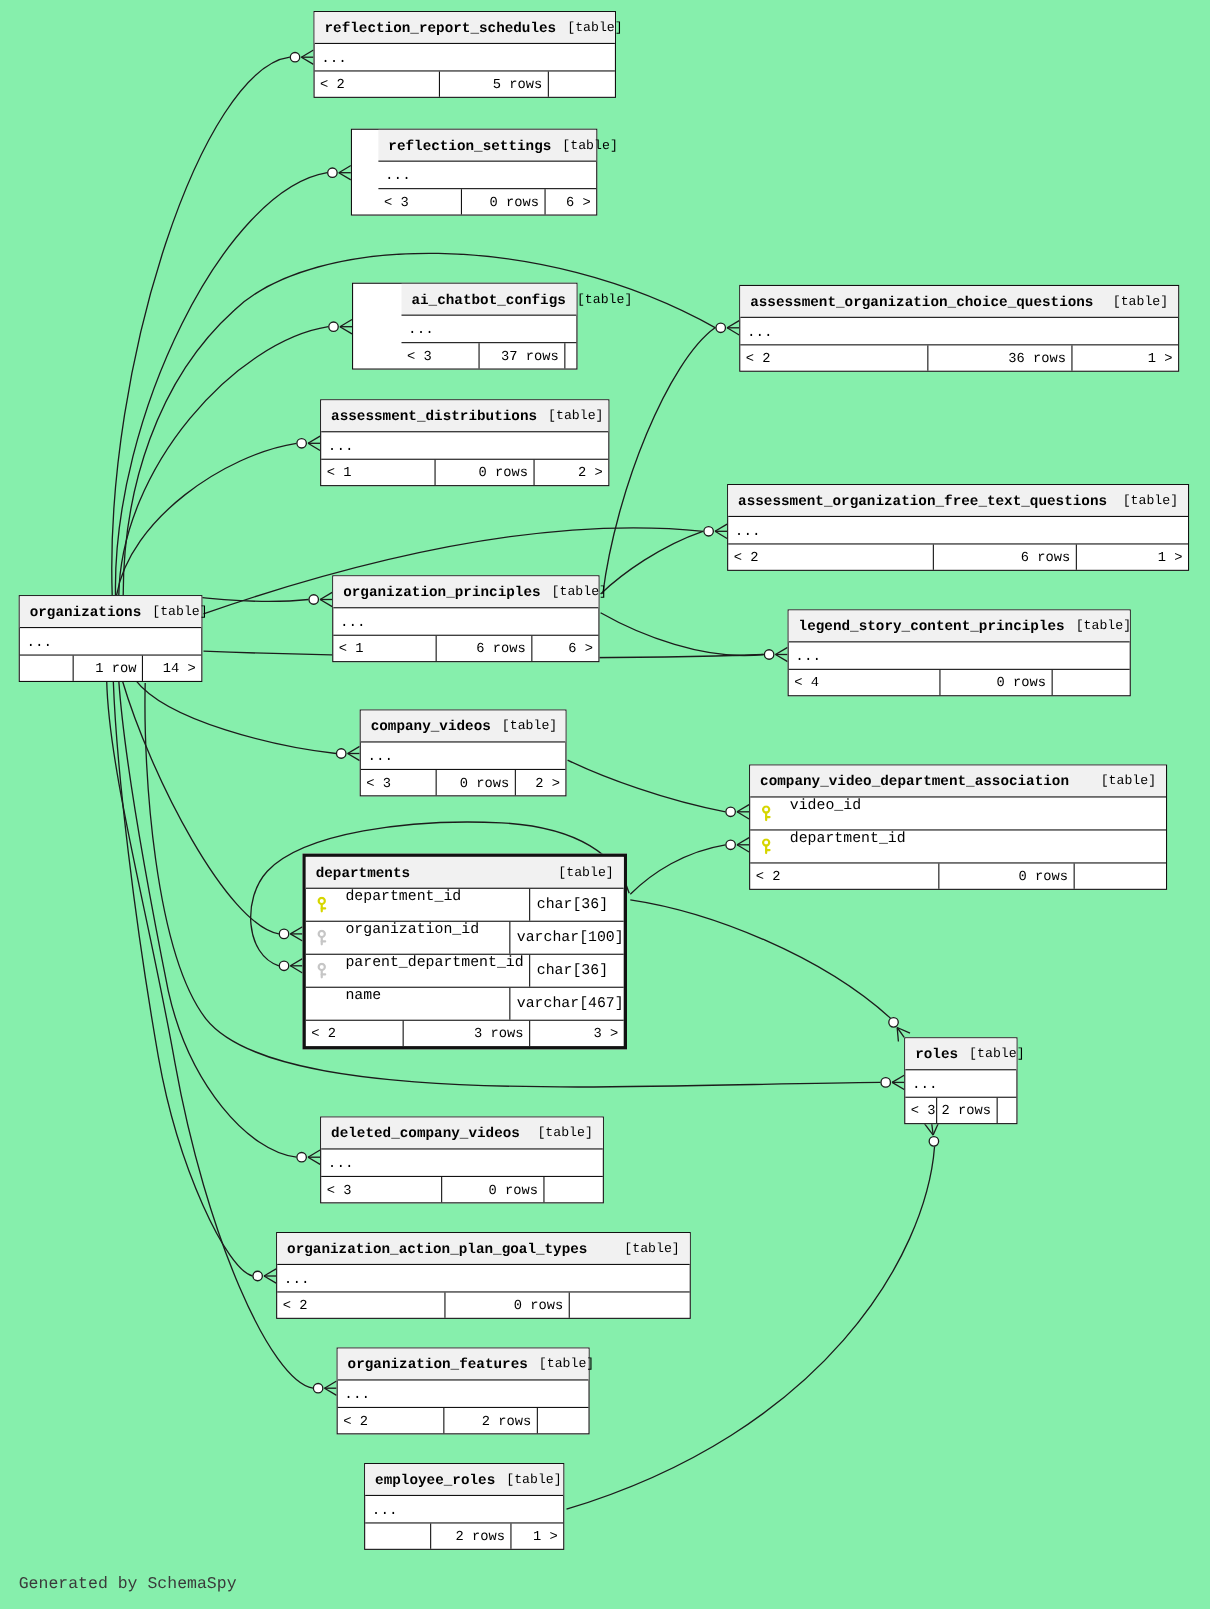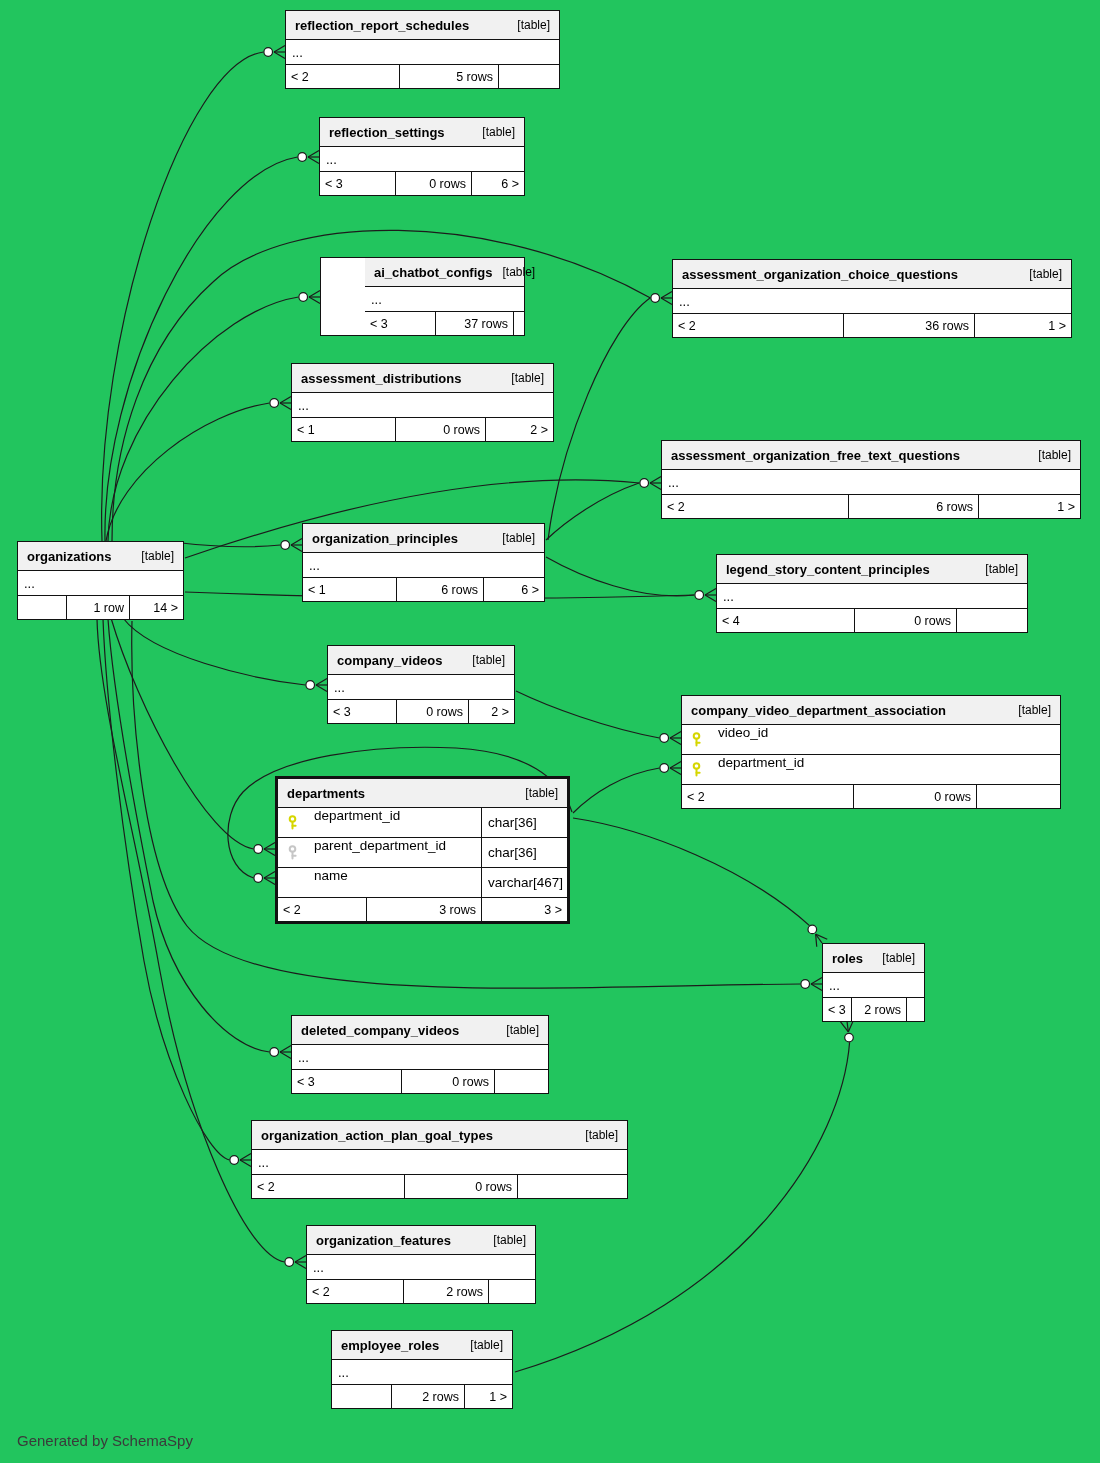--- a/index.html
+++ b/index.html
@@ -1,17 +1,17 @@
 <!DOCTYPE html>
 <html><head>
 <meta charset="utf-8">
 <style>
   html,body{margin:0;padding:0;background:#ffffff;}
-  #canvas{position:relative;width:1100px;height:1463px;background:#22c55e;
-          font-family:Liberation Sans, sans-serif;overflow:hidden;}
+  #canvas{position:relative;width:1100px;height:1463px;background:#86efac;
+          font-family:Liberation Mono, monospace;overflow:hidden;}
   #edges{position:absolute;left:0;top:0;width:1100px;height:1463px;}
   .tbl{position:absolute;background:#ffffff;border:1.4px solid #121212;box-sizing:border-box;}
   .tbl.emph{border-width:3px;}
   .tbl-header{display:flex;justify-content:space-between;align-items:center;
               background:#f1f1f1;border-bottom:1.4px solid #121212;box-sizing:border-box;
               padding:0 9px;height:29px;}
   .tbl-name{font-weight:bold;font-size:13px;color:#000;white-space:nowrap;}
   .tbl-tag{font-size:12px;color:#000;white-space:nowrap;margin-left:10px;text-align:right;}
   .dots-row{height:25px;display:flex;align-items:center;padding-left:6px;
             border-bottom:1.4px solid #121212;box-sizing:border-box;font-size:13px;color:#000;}
@@ -139,21 +139,21 @@
           <span class="tbl-name">reflection_report_schedules</span>
           <span class="tbl-tag">[table]</span>
         </div>
         <div class="dots-row">...</div>
         <div class="tbl-footer">
           <div class="fcell left" style="width: 113px;">&lt; 2</div>
           <div class="fcell mid" style="width: 99px;">5 rows</div>
           <div class="fcell right"></div>
         </div>
       </div>
-      <div class="tbl" style="left: 319px; top: 117px; width: 206px;">
+      <div class="tbl" style="left: 319px; top: 117px; width: 224px; padding-left: 24px;">
         <div class="tbl-header">
           <span class="tbl-name">reflection_settings</span>
           <span class="tbl-tag">[table]</span>
         </div>
         <div class="dots-row">...</div>
         <div class="tbl-footer">
           <div class="fcell left" style="width: 75px;">&lt; 3</div>
           <div class="fcell mid" style="width: 76px;">0 rows</div>
           <div class="fcell right">6 &gt;</div>
         </div>
@@ -309,20 +309,33 @@
         </div>
         <div class="col-row">
           <div class="col-left" style="width: 203px;">
             <span class="col-icon">
               <svg width="13" height="15" viewBox="0 0 13 15">
                 <circle cx="6.5" cy="4" r="2.8" fill="none" stroke="#c6c6c6" stroke-width="2"></circle>
                 <line x1="6.5" y1="6.8" x2="6.5" y2="13.5" stroke="#c6c6c6" stroke-width="2" stroke-linecap="round"></line>
                 <line x1="6.5" y1="10.8" x2="9.6" y2="10.8" stroke="#c6c6c6" stroke-width="2" stroke-linecap="round"></line>
               </svg>
             </span>
+            <span class="col-name">organization_id</span>
+          </div>
+          <div class="col-type">varchar[100]</div>
+        </div>
+        <div class="col-row">
+          <div class="col-left" style="width: 203px;">
+            <span class="col-icon">
+              <svg width="13" height="15" viewBox="0 0 13 15">
+                <circle cx="6.5" cy="4" r="2.8" fill="none" stroke="#c6c6c6" stroke-width="2"></circle>
+                <line x1="6.5" y1="6.8" x2="6.5" y2="13.5" stroke="#c6c6c6" stroke-width="2" stroke-linecap="round"></line>
+                <line x1="6.5" y1="10.8" x2="9.6" y2="10.8" stroke="#c6c6c6" stroke-width="2" stroke-linecap="round"></line>
+              </svg>
+            </span>
             <span class="col-name">parent_department_id</span>
           </div>
           <div class="col-type">char[36]</div>
         </div>
         <div class="col-row">
           <div class="col-left" style="width: 203px;">
             <span class="col-icon"></span>
             <span class="col-name">name</span>
           </div>
           <div class="col-type">varchar[467]</div>

